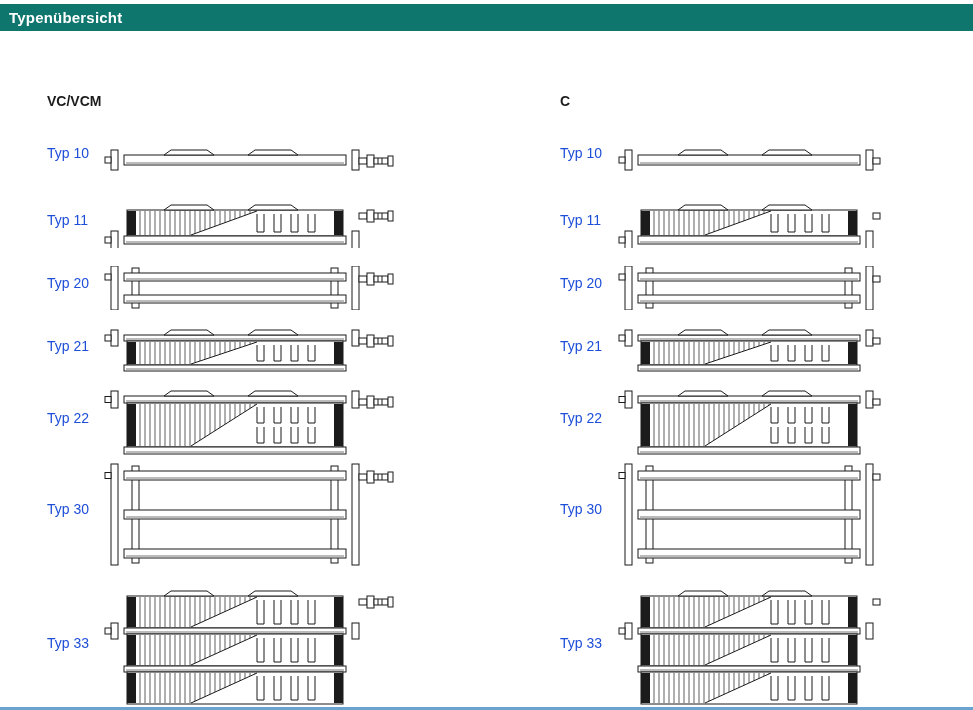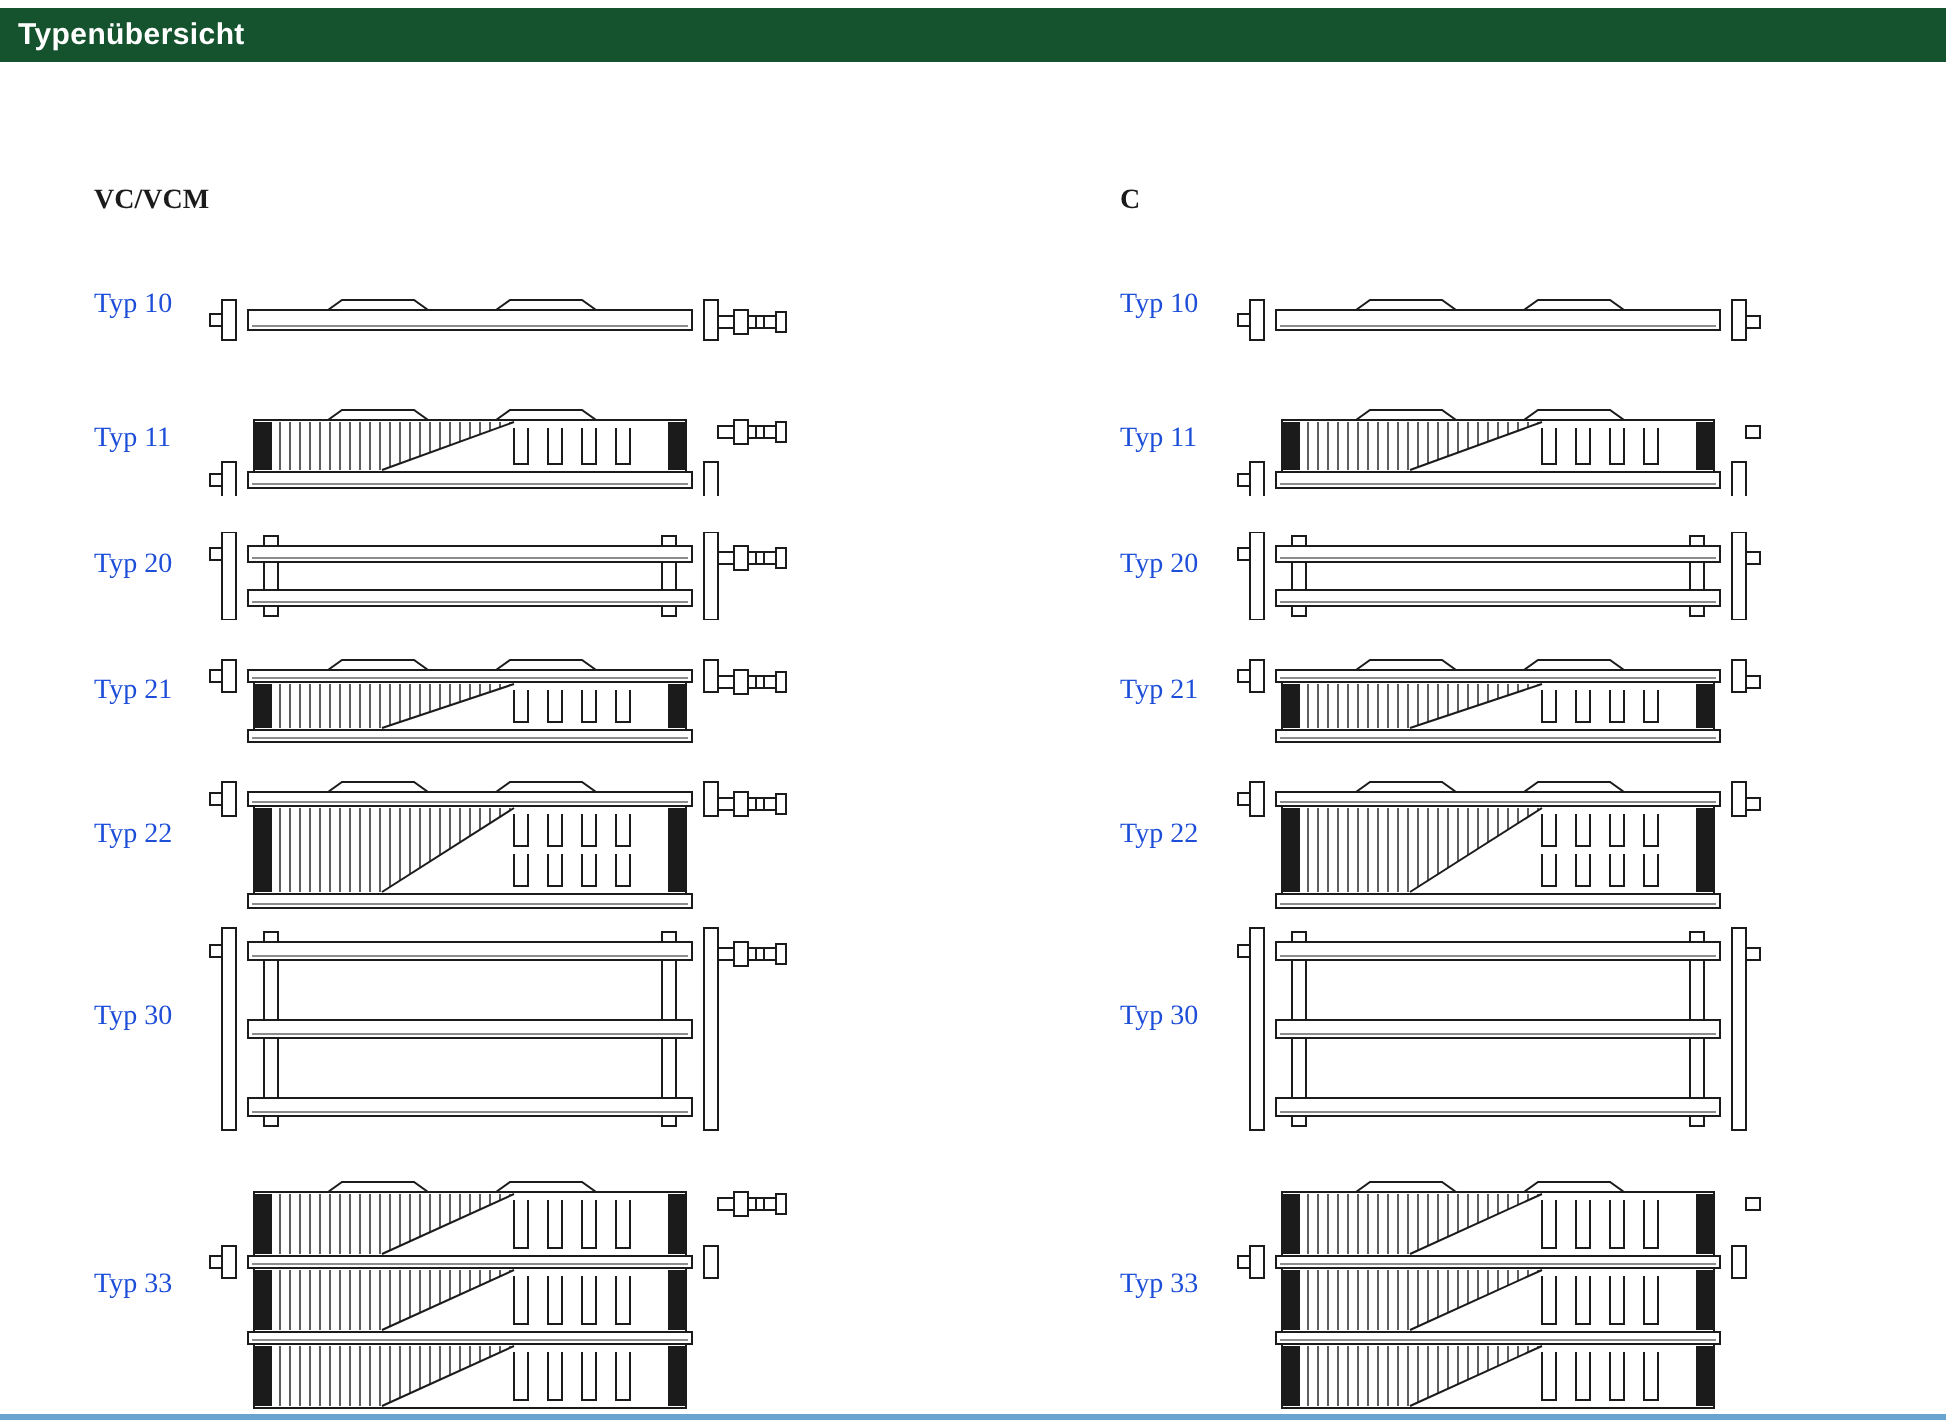--- a/index.html
+++ b/index.html
@@ -5,31 +5,31 @@
   * { margin:0; padding:0; box-sizing:border-box; }
   html,body { width:973px; height:710px; }
   body {
     background:#ffffff;
     font-family:"Liberation Sans", sans-serif;
     position:relative;
     overflow:hidden;
   }
   .header-bar {
     position:absolute; left:0; top:4px; width:100%; height:27px;
-    background:#14532d;
+    background:#0f766e;
     display:flex; align-items:center; padding-left:9px;
   }
   .header-bar span {
     color:#ffffff; font-size:15px; font-weight:bold; letter-spacing:0.2px;
   }
   .footer-line {
     position:absolute; left:0; bottom:0; width:100%; height:3px;
     background:#69a3d0;
   }
-  #diagram-area { position:absolute; left:0; top:0; width:100%; height:100%;font-family:Liberation Serif, serif; }
+  #diagram-area { position:absolute; left:0; top:0; width:100%; height:100%; }
   .col-header {
     position:absolute; font-size:14px; font-weight:bold; color:#1b1b1b;
   }
   .type-label {
     position:absolute; font-size:14px; color:#1d4ed8; white-space:nowrap;
   }
   .drawing { position:absolute; }
   .drawing svg { display:block; }
 </style>
 </head>

